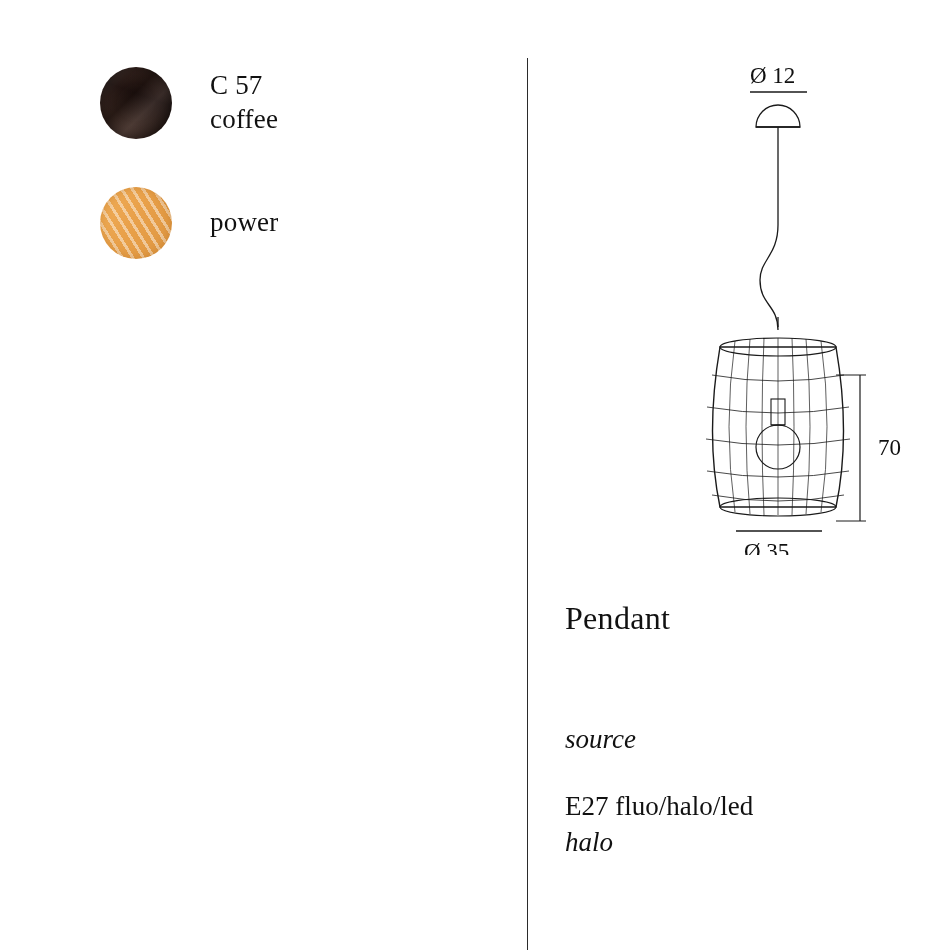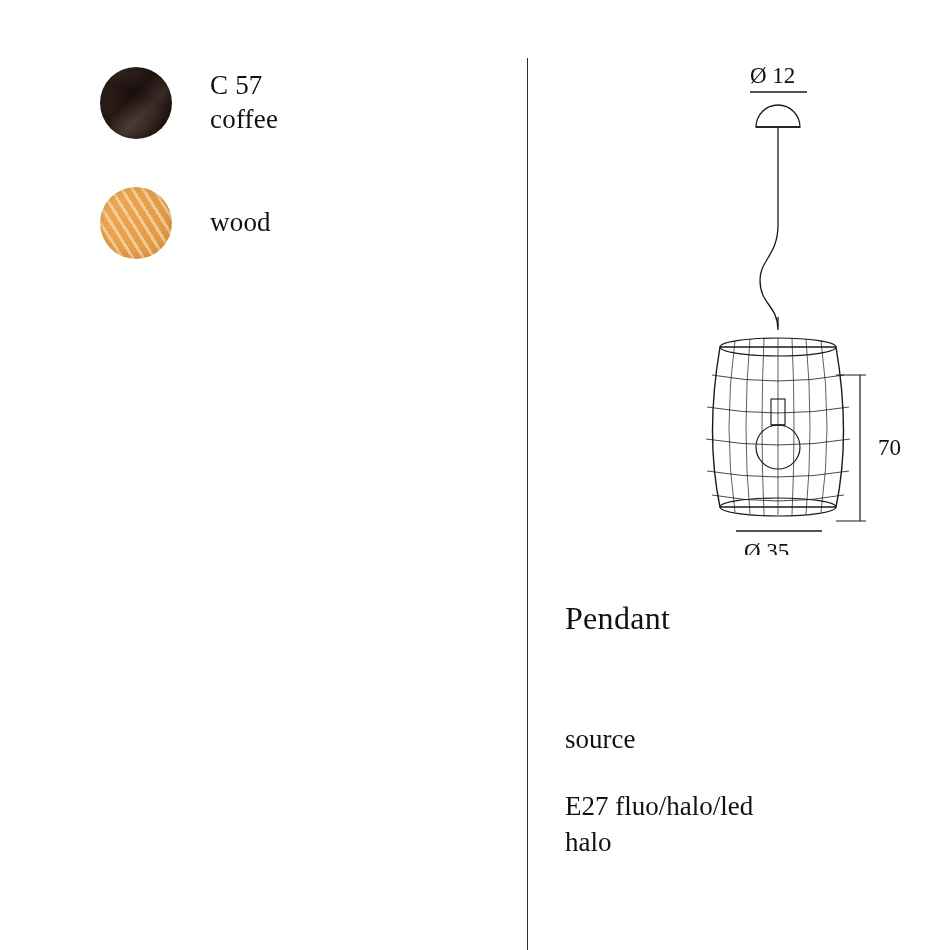--- a/index.html
+++ b/index.html
@@ -94,20 +94,21 @@
   }
   .specs {
     position: absolute;
     left: 565px;
     top: 722px;
     font-size: 27px;
     line-height: 1.28;
     color: #111;
   }
   .specs .lbl {
+    font-style: italic;
     display: block;
   }
   .specs .val {
     display: block;
     margin-bottom: 2px;
     margin-top: 32px;
   }
 </style>
 </head>
 <body>
@@ -118,21 +119,21 @@
     <div class="swatch swatch-coffee"></div>
     <div class="finish-label">
       <span class="code">C 57</span>
       <span class="name">coffee</span>
     </div>
   </div>
 
   <div class="finish-row">
     <div class="swatch swatch-wood"></div>
     <div class="finish-label">
-      <span class="name">wood</span>
+      <span class="name">power</span>
     </div>
   </div>
 
 </div>
 
 <div class="divider"></div>
 
 <div class="drawing">
   <svg width="380" height="500" viewBox="0 0 380 500">
     <g stroke="#1a1a1a" fill="none" stroke-width="1.2">

